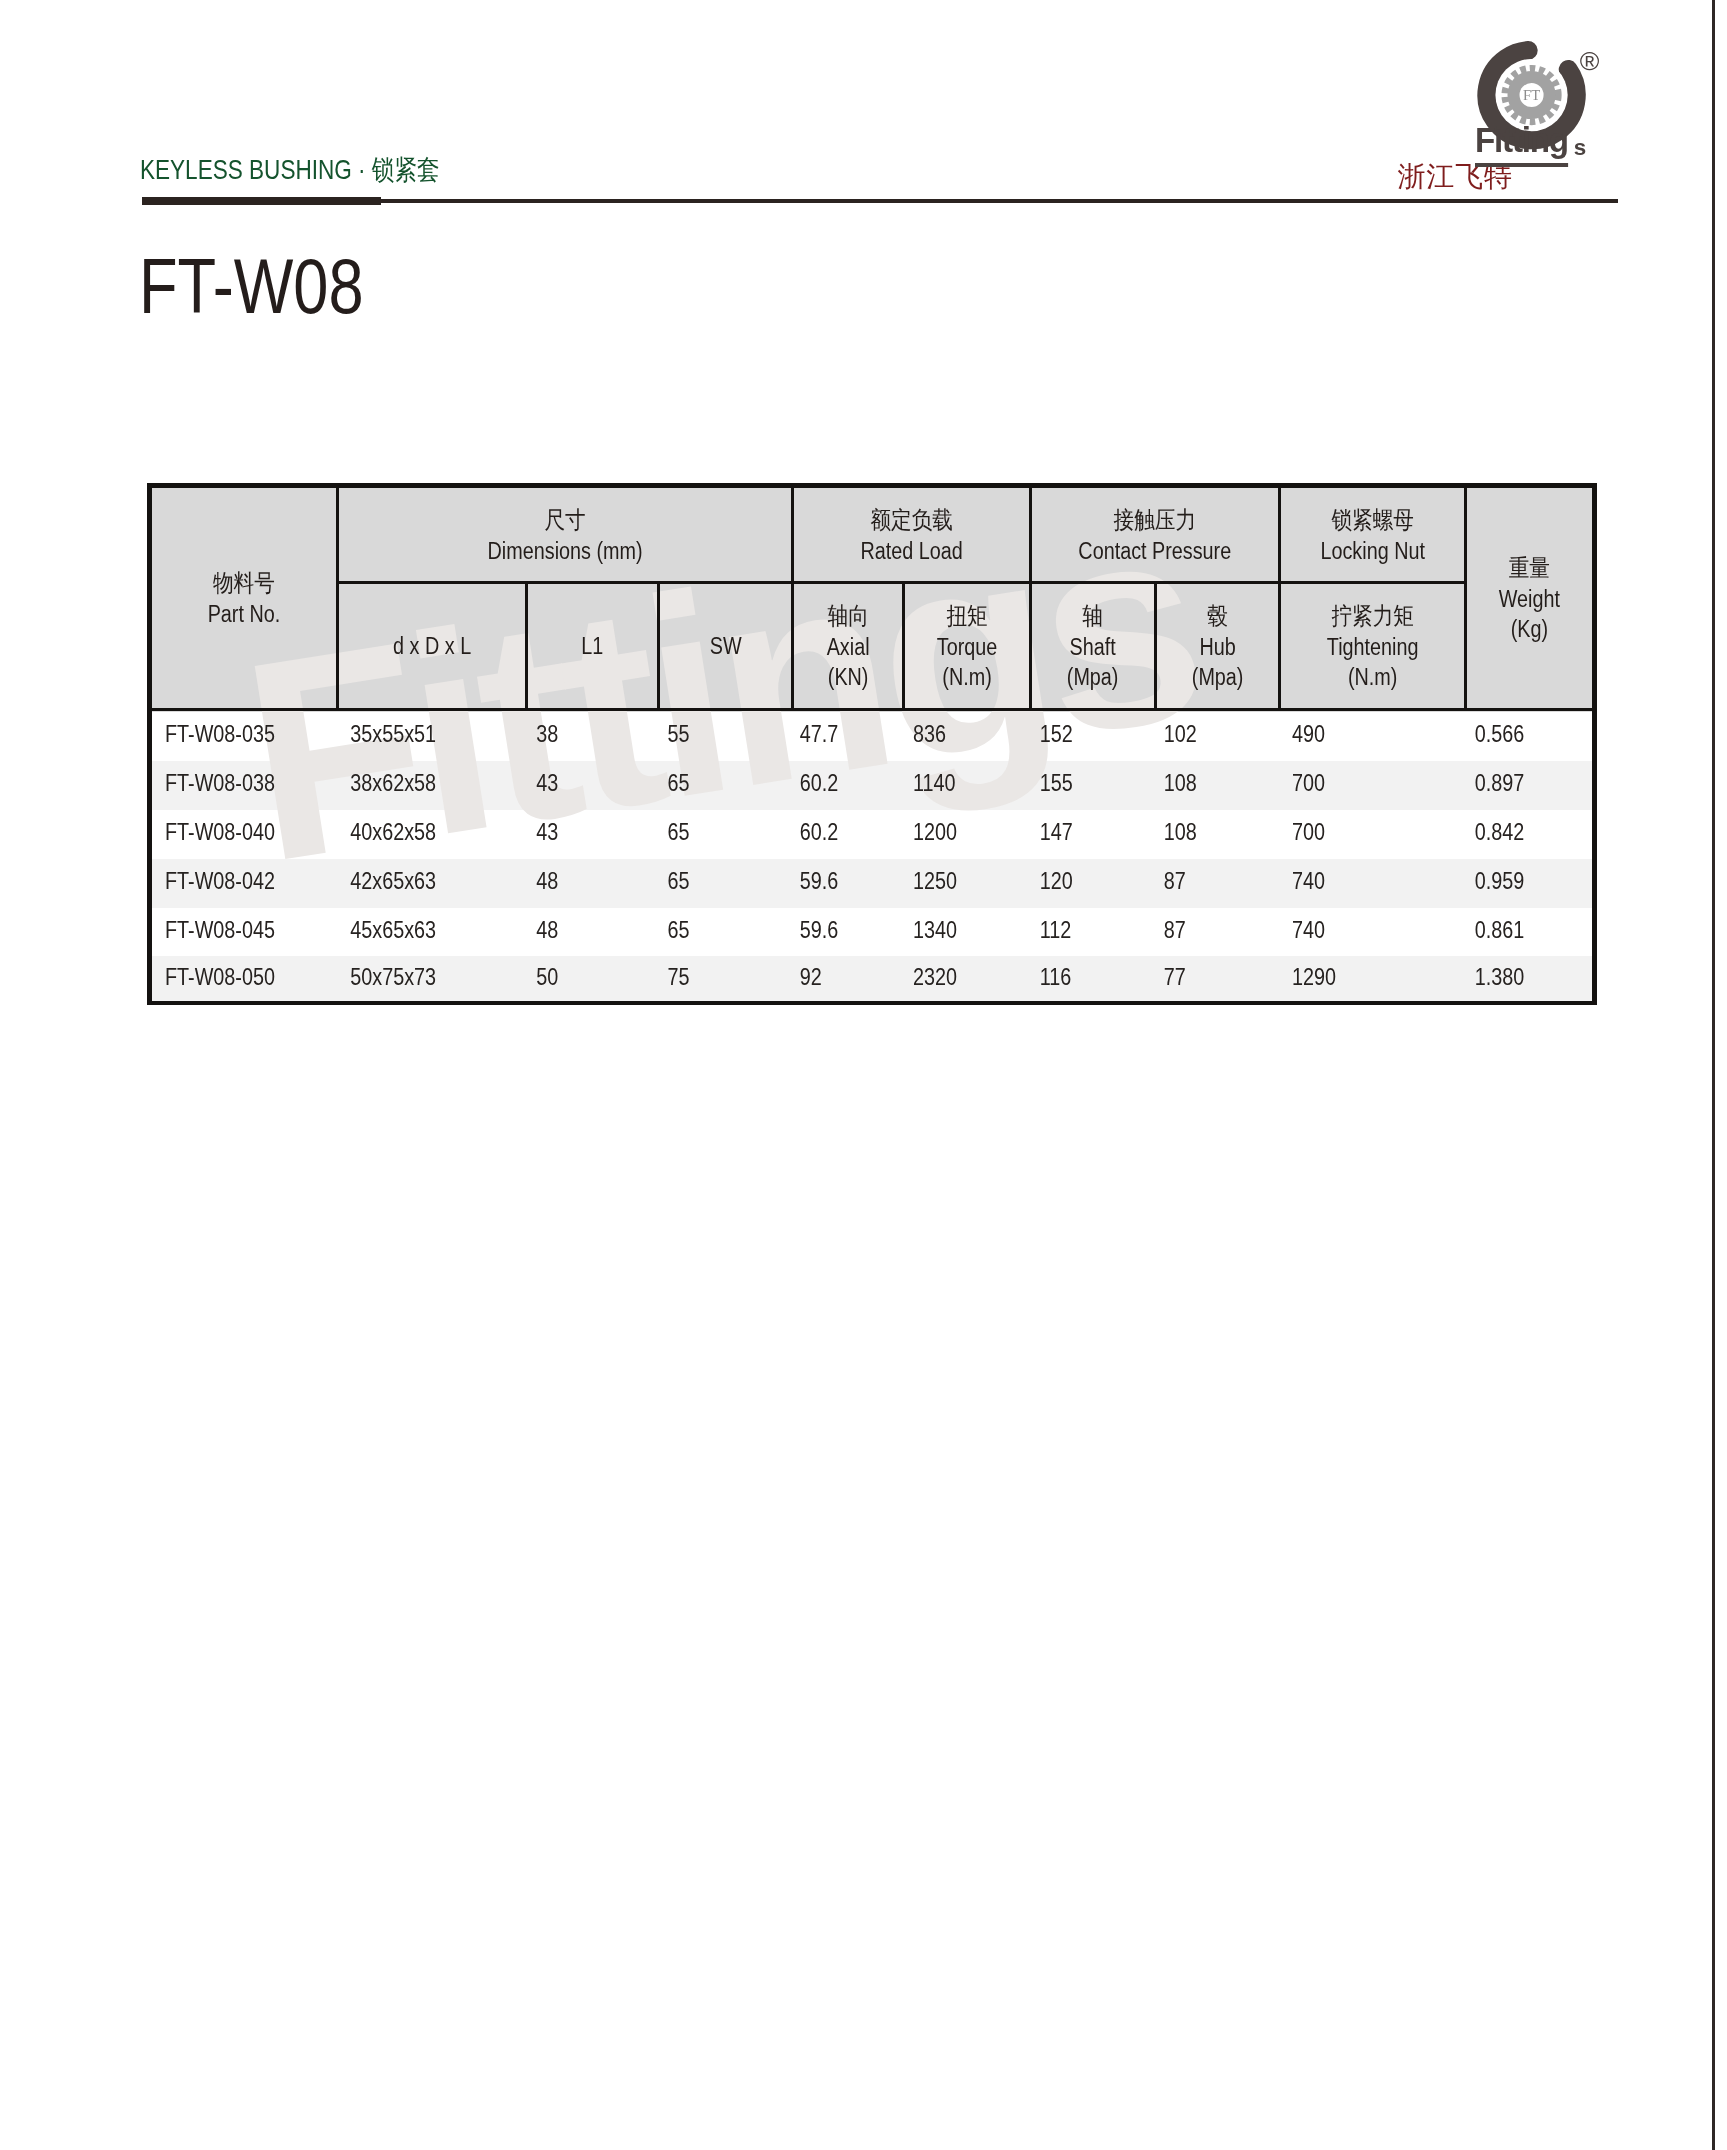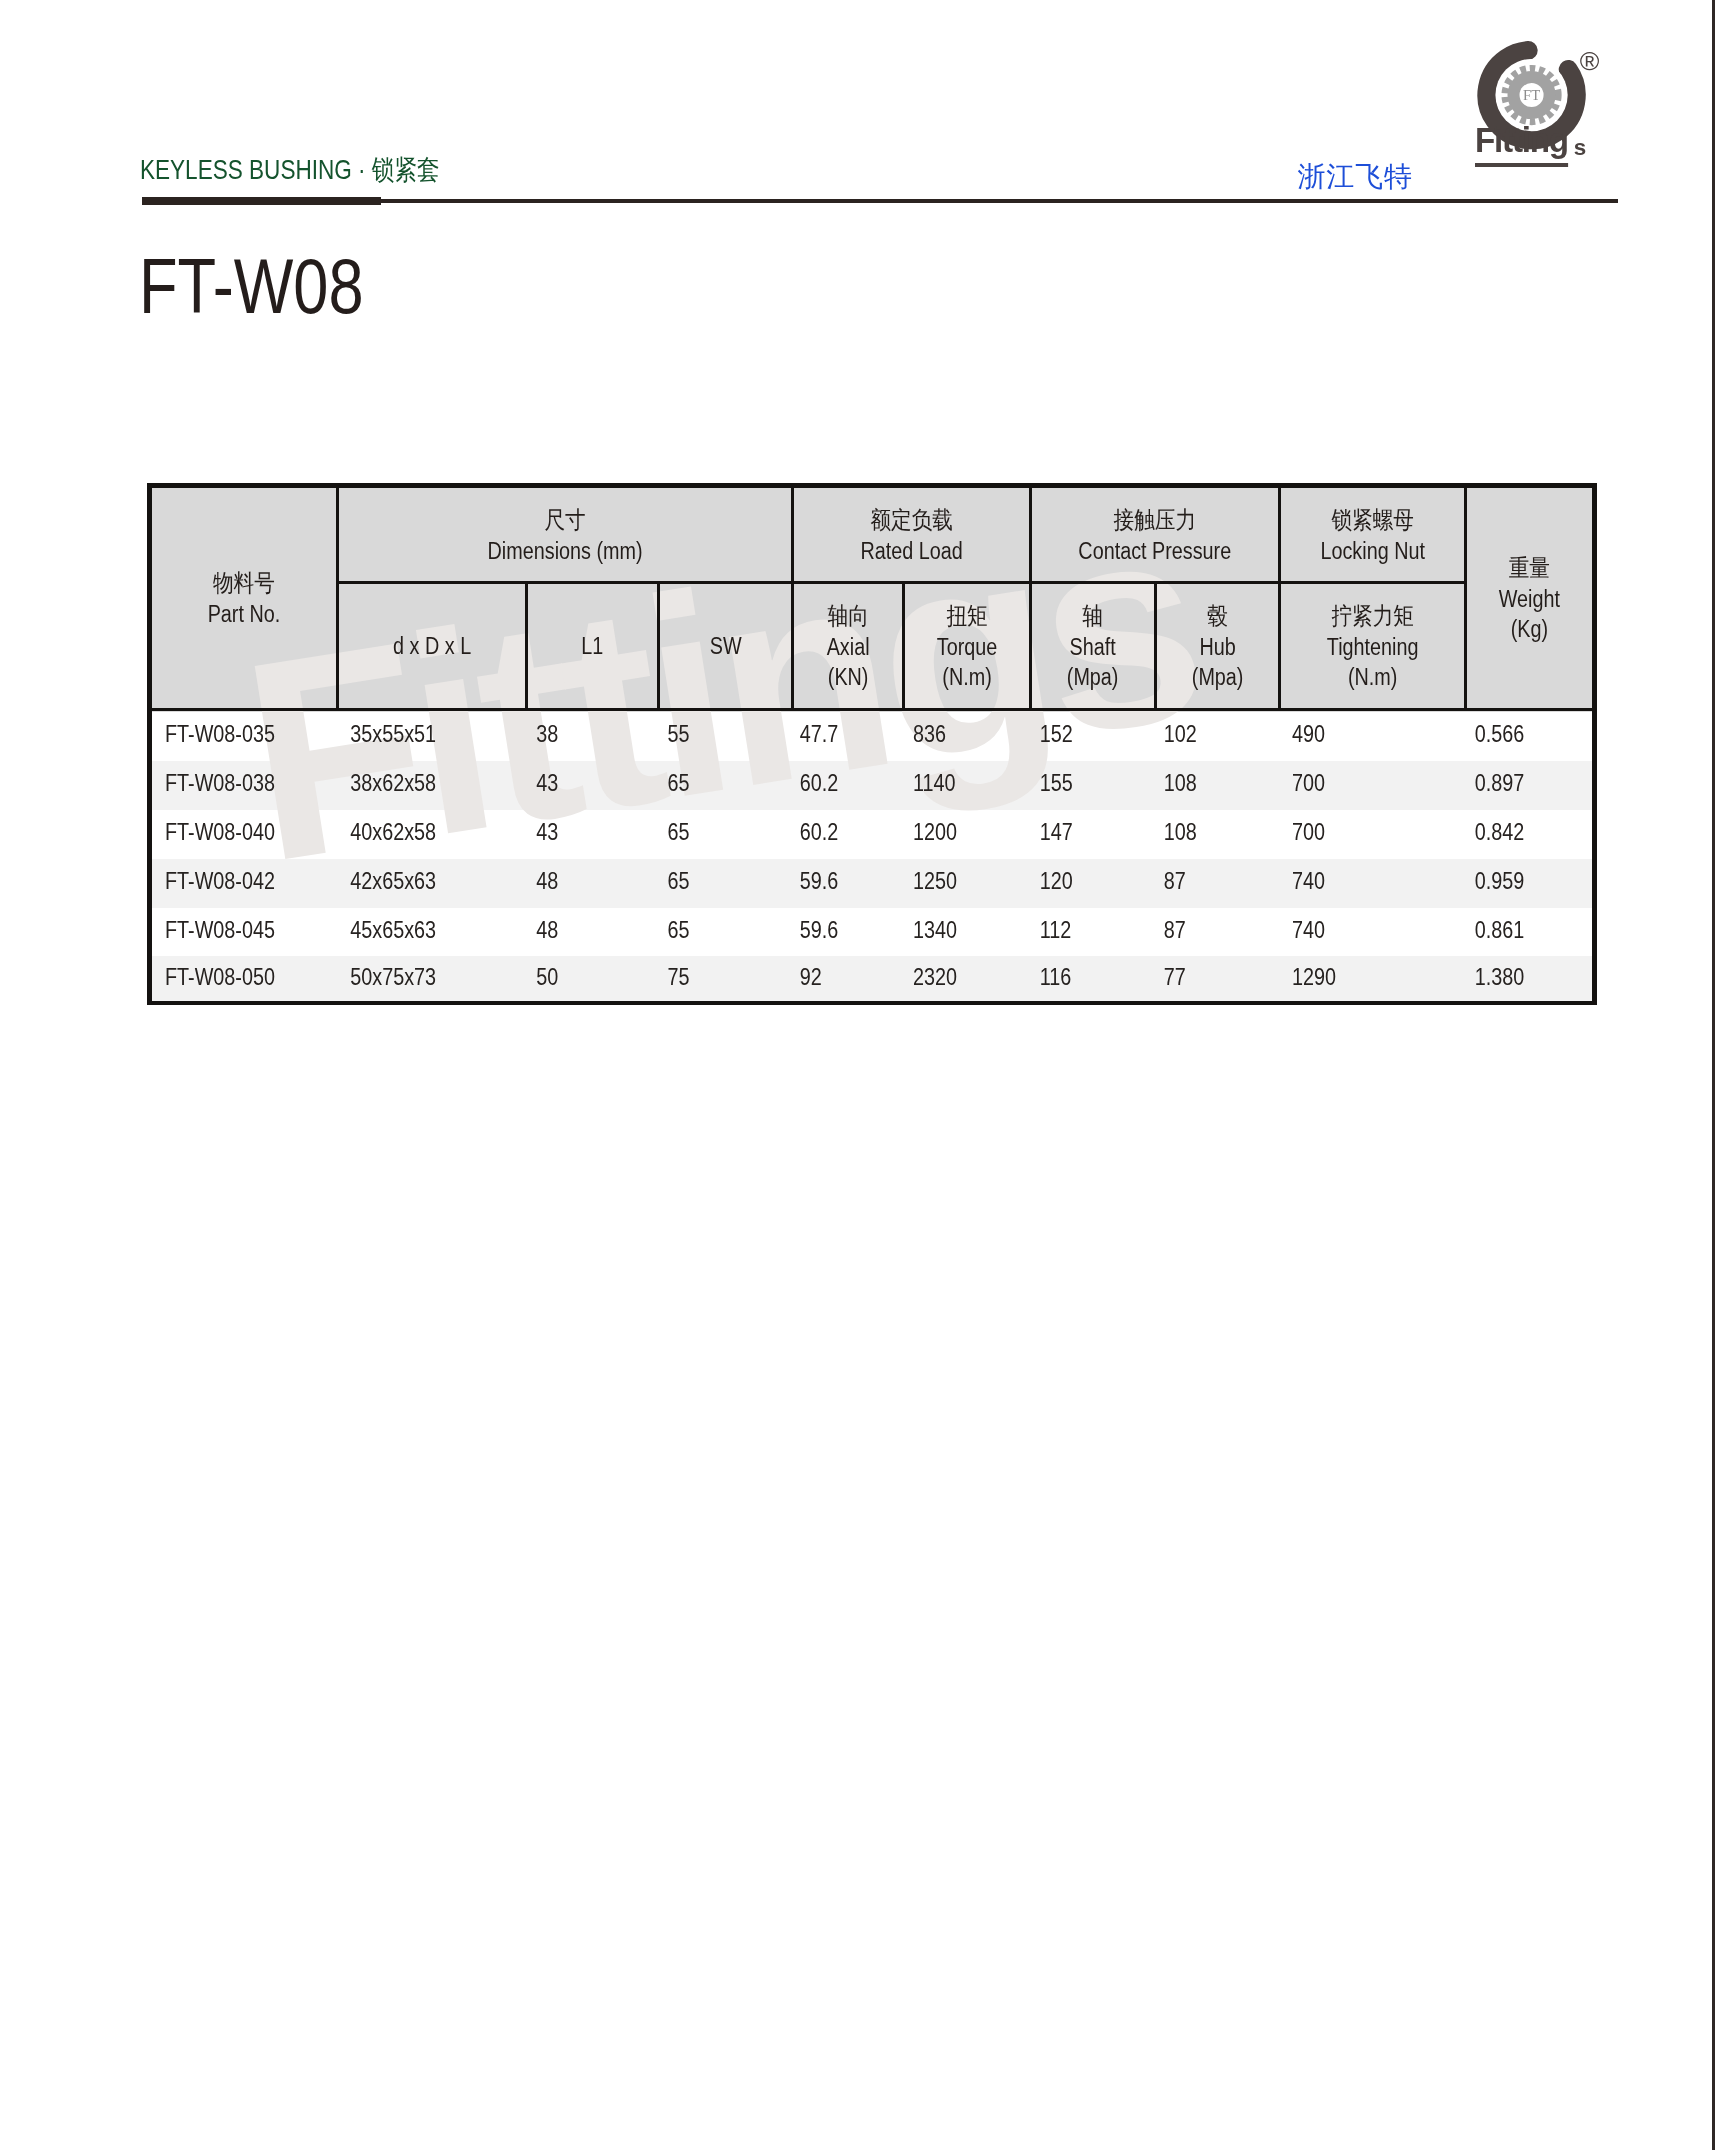--- a/index.html
+++ b/index.html
@@ -5,21 +5,21 @@
   html,body{margin:0;padding:0;}
   body{
     width:1727px;height:2317px;position:relative;background:#ffffff;
     font-family:"Liberation Sans", sans-serif;color:#231d1a;overflow:hidden;
   }
   .cond{display:inline-block;transform:scaleX(0.82);transform-origin:left center;white-space:nowrap;}
   .condC{display:block;transform:scaleX(0.86);white-space:nowrap;}
 
   
   .hdr-left{position:absolute;left:140px;top:156px;font-size:27.5px;line-height:27.5px;color:#14532d;}
-  .brand-zh{position:absolute;left:1284px;top:158px;width:129px;font-size:28px;color:#1d4ed8;text-align:right;letter-spacing:0.9px;}
+  .brand-zh{position:absolute;left:1384px;top:158px;width:129px;font-size:28px;color:#7f1d1d;text-align:right;letter-spacing:0.9px;}
   .logo-svg{position:absolute;left:1467px;top:40px;}
   .wordmark{position:absolute;left:1475px;top:120px;color:#4b4341;font-weight:bold;white-space:nowrap;}
   .wordmark .wm-main{font-size:35px;letter-spacing:-1.3px;border-bottom:4.3px solid #4b4341;padding-bottom:3.4px;display:inline-block;transform:scaleX(0.95);transform-origin:left center;}
   .wordmark .wm-s{font-size:22.4px;font-weight:bold;position:relative;top:3.4px;left:0.9px;}
   .rule-thick{position:absolute;left:142px;top:197px;width:239px;height:8.2px;background:#2b2320;}
   .rule-thin{position:absolute;left:381px;top:199px;width:1237px;height:3.9px;background:#2b2320;}
   .page-title{position:absolute;left:139px;top:212px;font-size:77px;line-height:77px;color:#241d1b;margin-top:36px;}
 
   
   .table-wrap{position:absolute;left:147px;top:483px;width:1450px;height:522px;overflow:hidden;}

